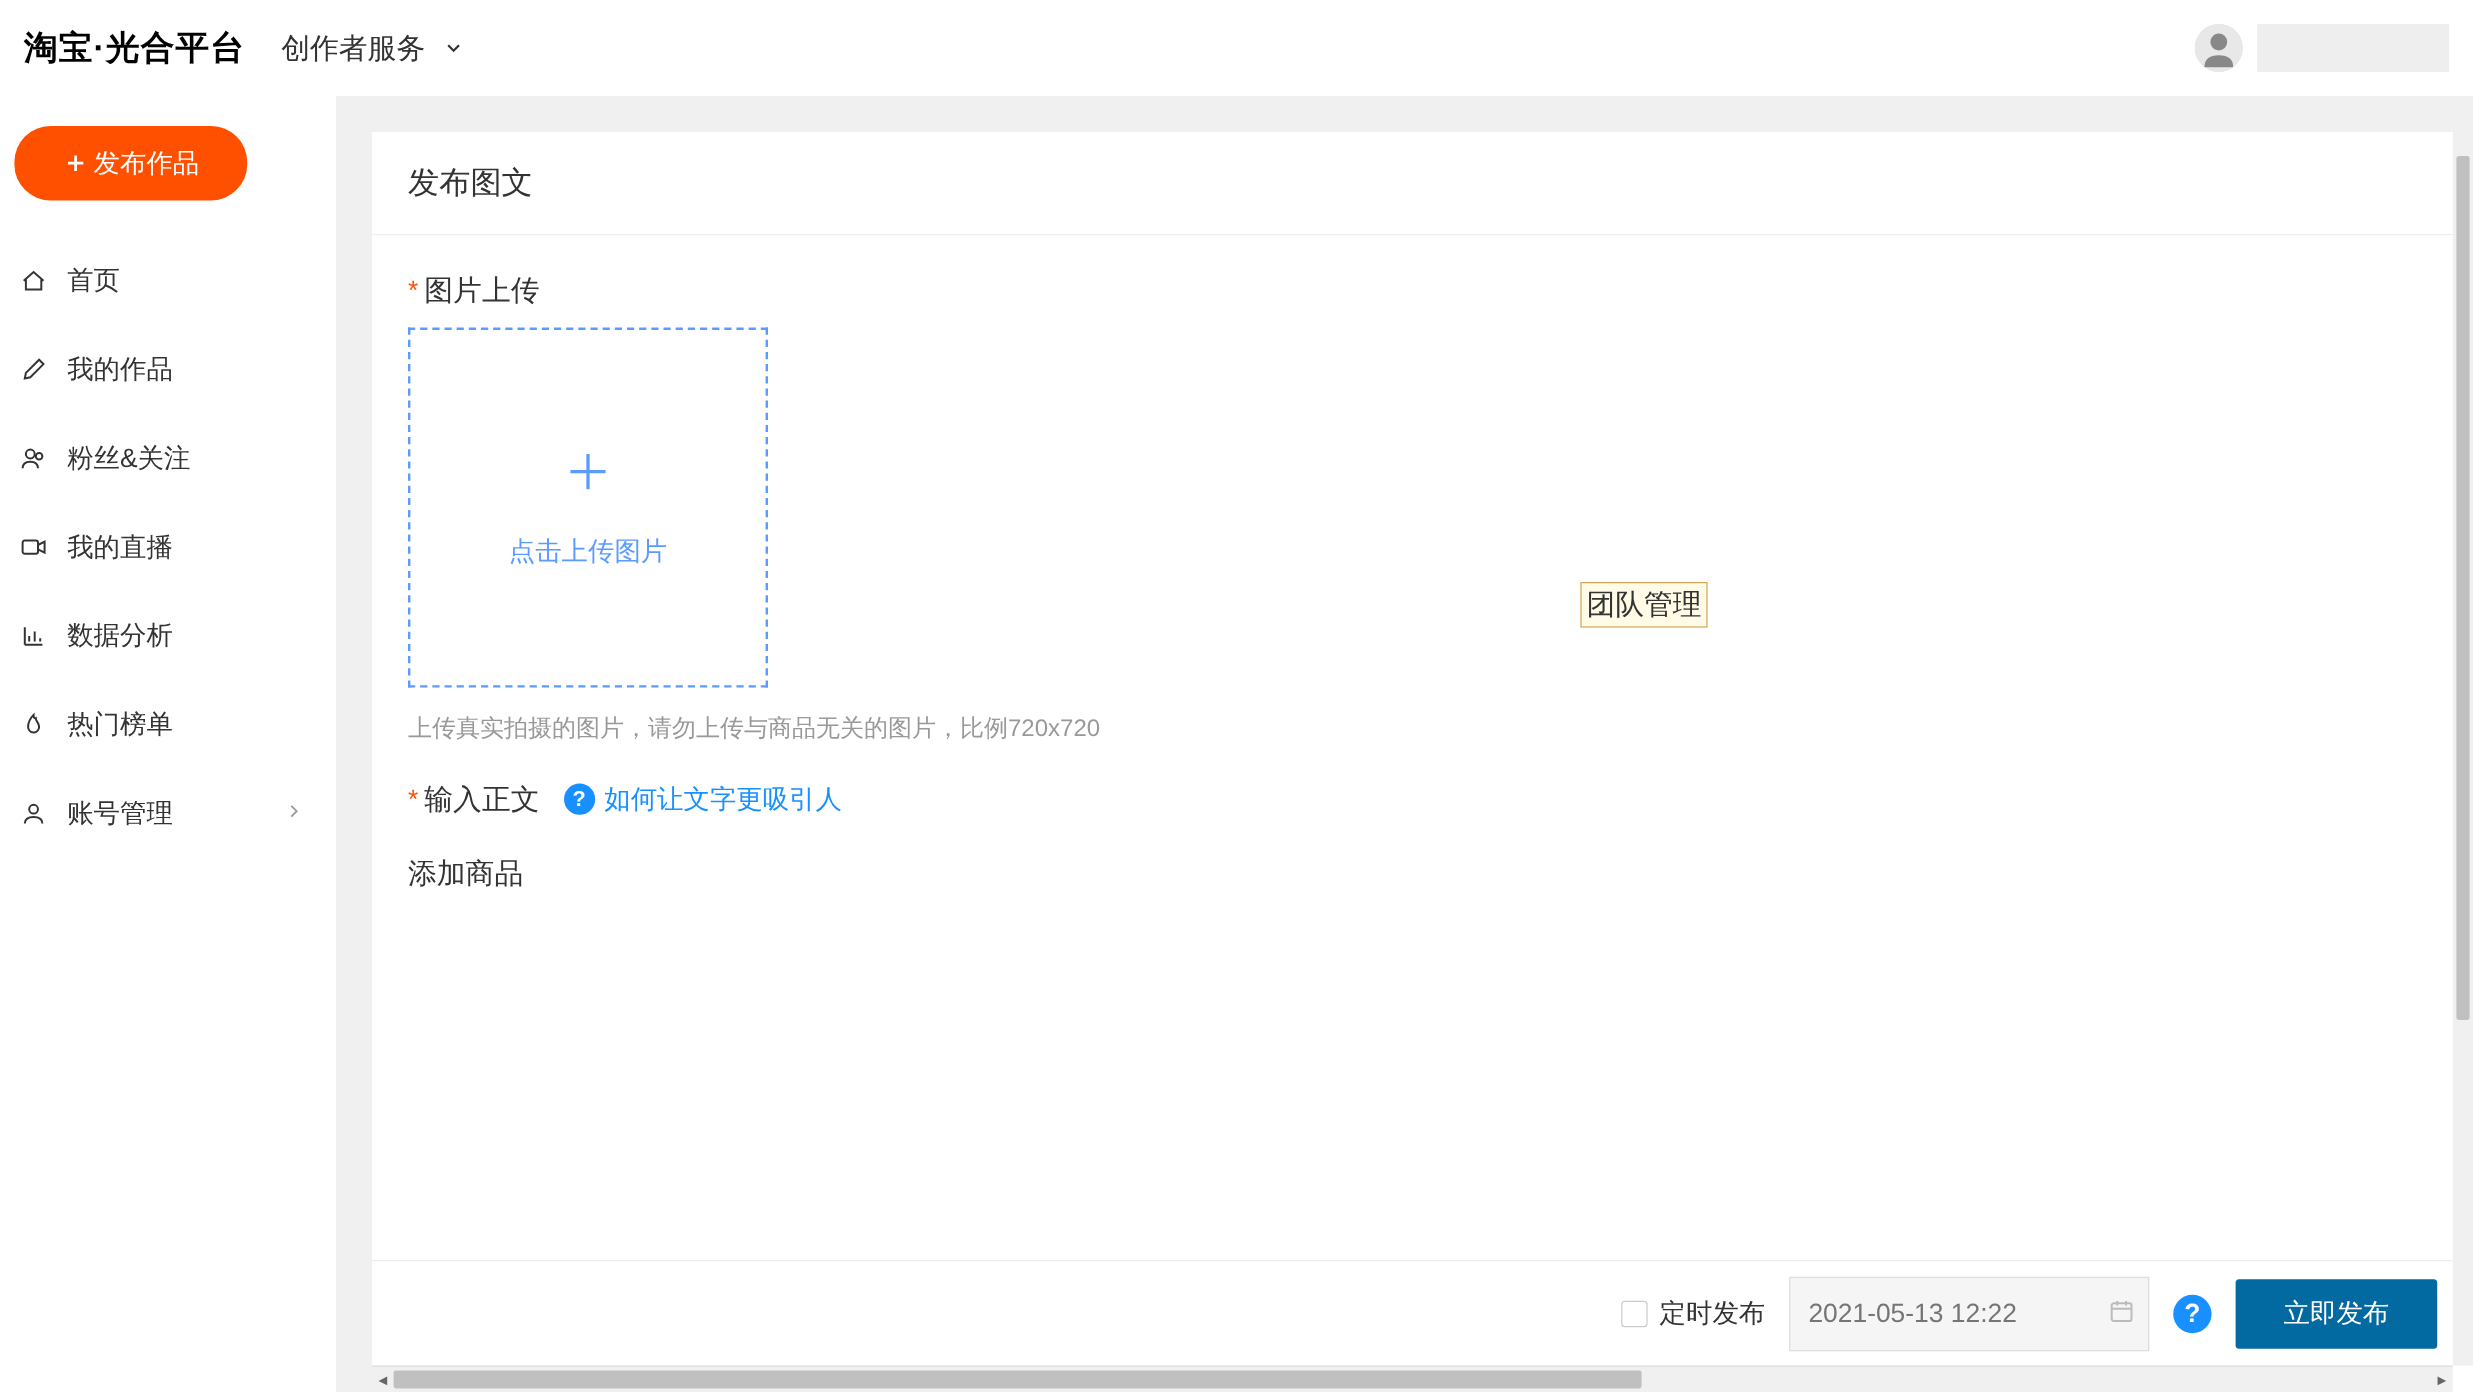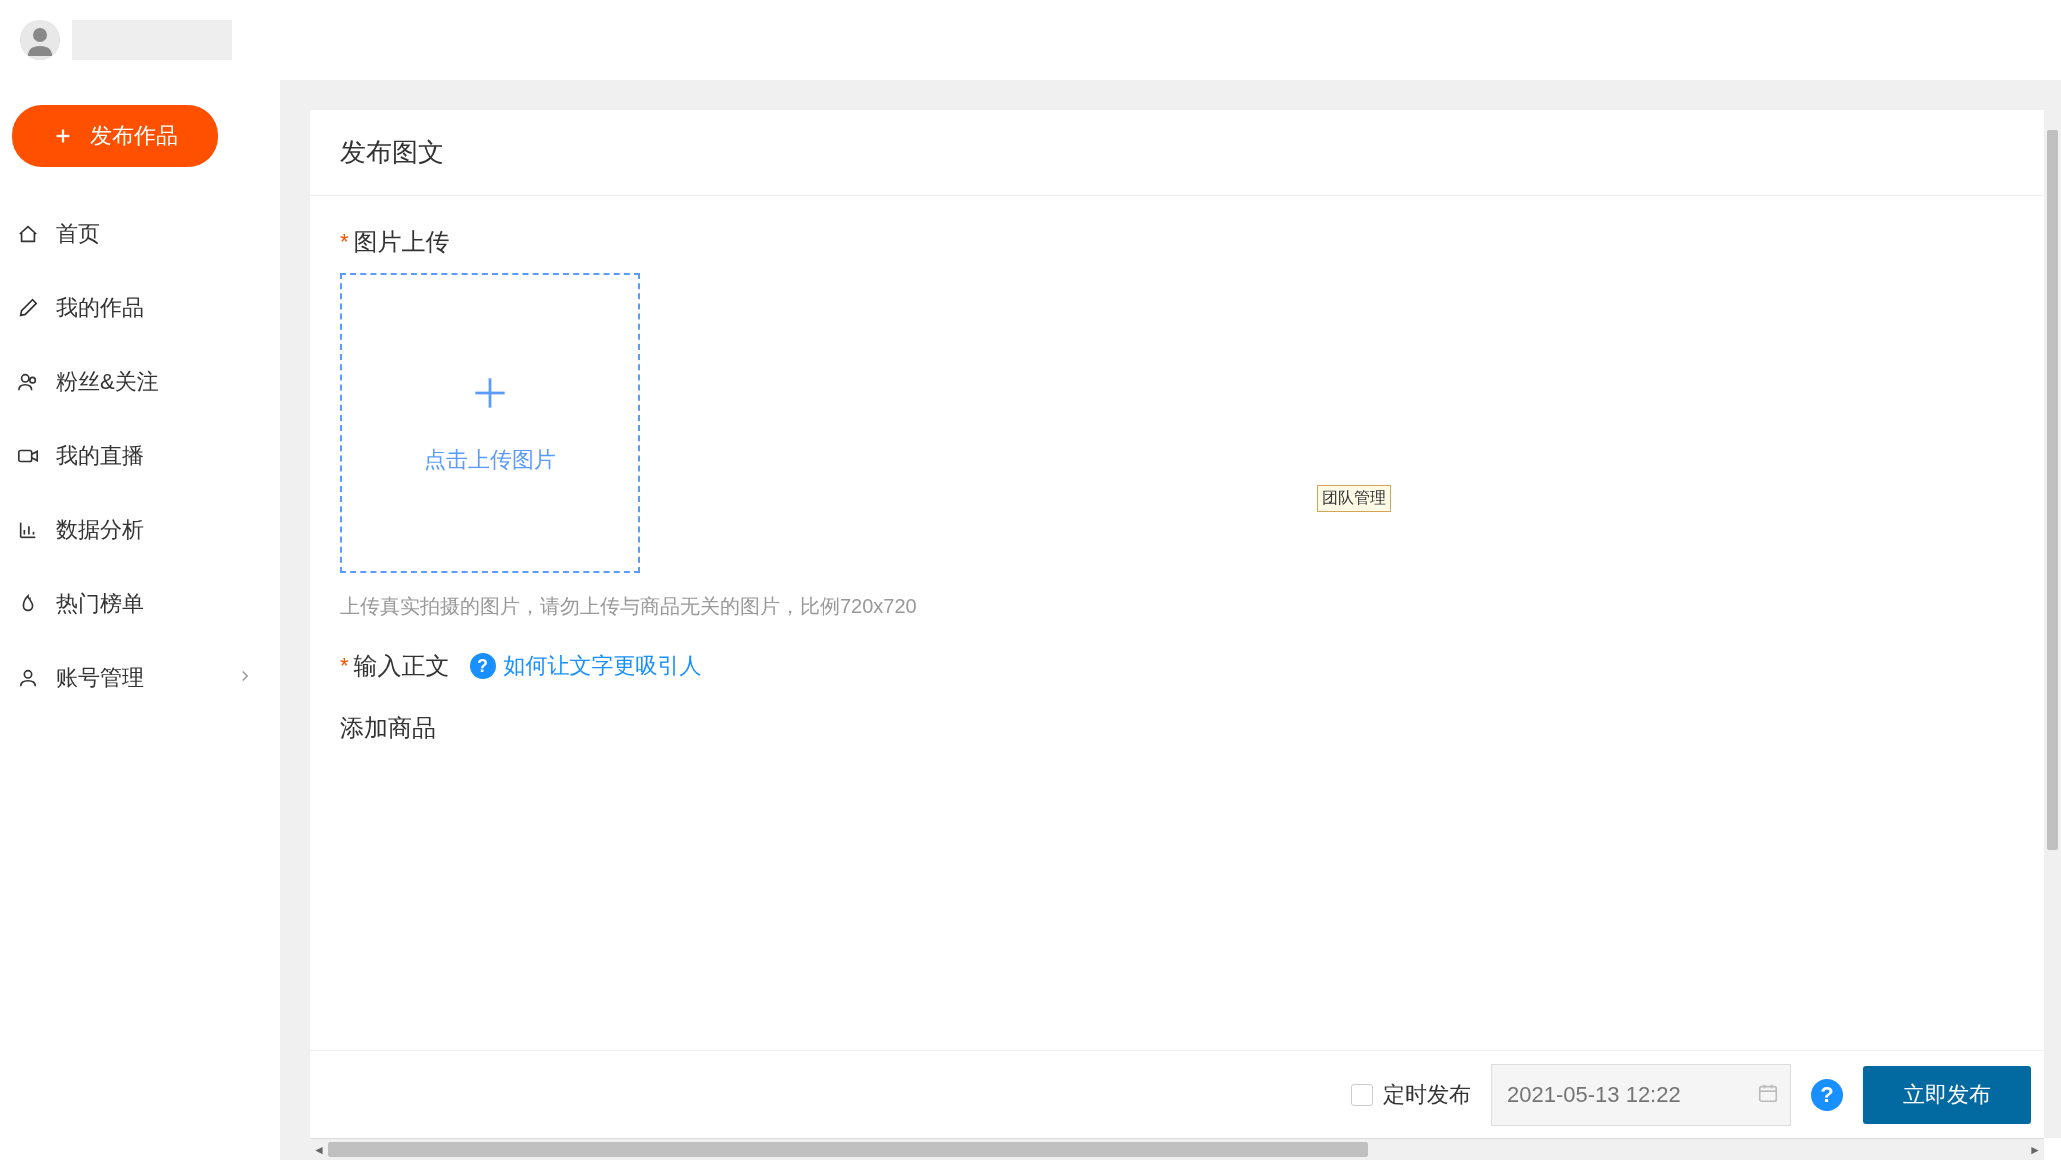--- a/index.html
+++ b/index.html
@@ -80,21 +80,21 @@
       background: #ff5000;
       color: #fff;
       border: none;
       border-radius: 30px;
       padding: 16px 40px;
       font-size: 22px;
       font-weight: 500;
       cursor: pointer;
       display: flex;
       align-items: center;
-      gap: 16px;
+      gap: 4px;
     }
     .sidebar-item {
       display: flex;
       align-items: center;
       gap: 16px;
       padding: 22px 16px;
       font-size: 22px;
       color: #333;
       cursor: pointer;
     }
@@ -219,21 +219,21 @@
       color: #999;
       font-size: 20px;
     }
     .tooltip-box {
       position: absolute;
       left: 1007px;
       top: 375px;
       border: 1px solid #d4a556;
       background: #fffbe6;
       color: #333;
-      font-size: 16px;
+      font-size: 24px;
       padding: 2px 4px;
       z-index: 100;
     }
     .footer-bar {
       position: absolute;
       bottom: 22px;
       left: 0;
       right: 0;
       height: 88px;
       background: #fff;
@@ -347,20 +347,29 @@
       right: 3px;
       height: 70%;
       background: #c0c0c0;
       border-radius: 2px;
     }
   </style>
 </head>
 <body>
 
 <div class="header">
+  <div class="header-left">
+    <div class="logo">淘宝·光合平台</div>
+    <div class="service-dropdown">
+      <span>创作者服务</span>
+      <svg class="chevron-down" viewBox="0 0 24 24" fill="none" stroke="#333" stroke-width="2.5">
+          <polyline points="6 9 12 15 18 9"></polyline>
+        </svg>
+    </div>
+  </div>
   <div class="header-right">
     <div class="avatar">
       <svg viewBox="0 0 40 40" width="40" height="40">
           <circle cx="20" cy="20" r="20" fill="#e8e8e8"></circle>
           <circle cx="20" cy="15" r="7" fill="#888"></circle>
           <path d="M8 36 Q8 26 20 26 Q32 26 32 36 Z" fill="#888"></path>
         </svg>
     </div>
     <div class="username-placeholder"></div>
   </div>

